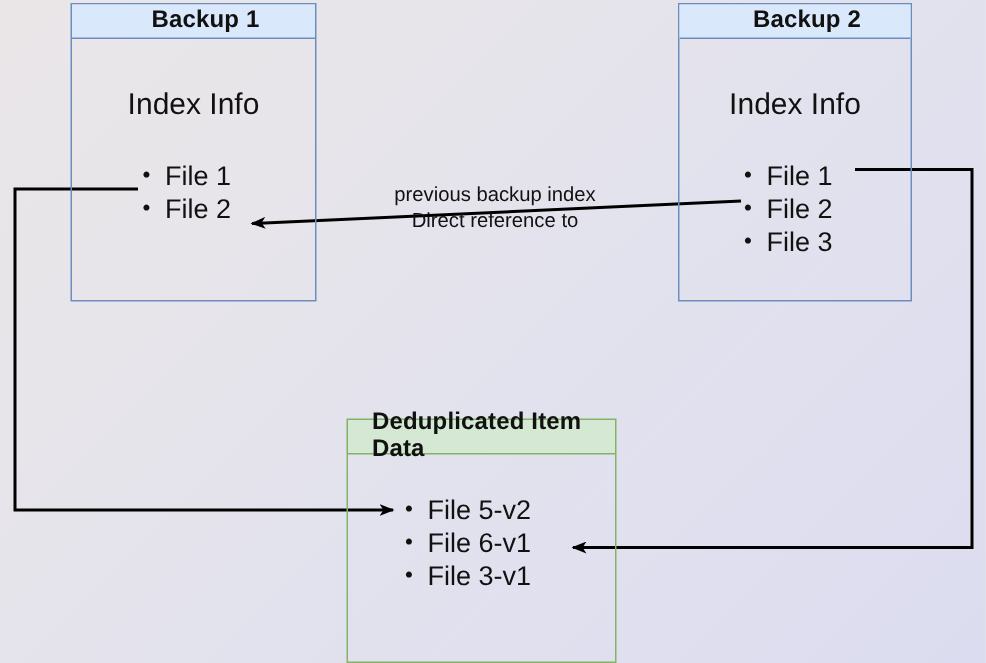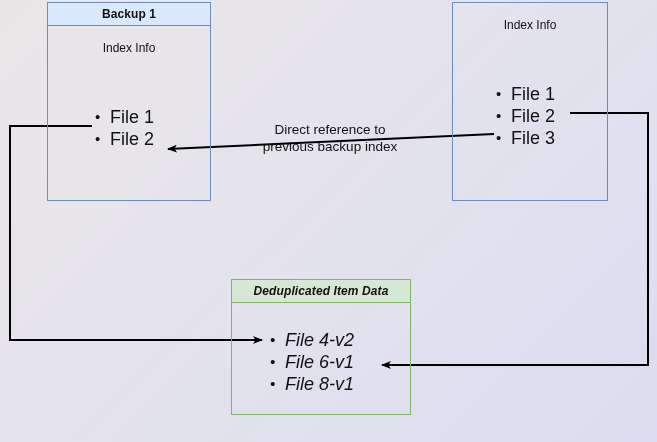--- a/index.html
+++ b/index.html
@@ -39,40 +39,41 @@
     border-color: #82b366;
   }
   .node-header {
     box-sizing: border-box;
     height: 23px;
     border-bottom: 1px solid #6c8ebf;
     background: #dae8fc;
     display: flex;
     align-items: center;
     justify-content: center;
-    font-size: 12px;
+    font-size: 16px;
     font-weight: bold;
     color: #111111;
     letter-spacing: 0.1px;
+    padding-left: 16px;
   }
   .node-header.green {
     border-bottom-color: #82b366;
     background: #d5e8d4;
   }
   .node-body {
     position: relative;
     height: calc(100% - 23px);
   }
   .index-title {
     position: absolute;
     left: 0;
     right: 0;
-    top: 15px;
+    top: 33px;
     text-align: center;
-    font-size: 12px;
+    font-size: 20px;
     color: #111111;
   }
   .bullet-list {
     position: absolute;
     margin: 0;
     padding: 0;
     list-style: none;
   }
   .bullet-list li {
     font-size: 18px;
@@ -87,21 +88,21 @@
     position: absolute;
     left: 0;
     top: 0;
     font-size: 15px;
     line-height: 22px;
     color: #111111;
   }
   
   #box-backup1 { left: 47px; top: 2px; width: 164px; height: 199px; }
   #box-backup2 { left: 452px; top: 2px; width: 156px; height: 199px; }
-  #box-dedup   { left: 231px; top: 279px; width: 180px; height: 136px; font-style: italic; }
+  #box-dedup   { left: 231px; top: 279px; width: 180px; height: 163px; }
 
   #list-backup1 { left: 47px; top: 80px; }
   #list-backup2 { left: 43px; top: 80px; }
   #list-dedup   { left: 38px; top: 26px; }
 
   
   #caption {
     position: absolute;
     left: 245px;
     top: 121px;
@@ -143,39 +144,40 @@
     <div class="node-body">
       <div class="index-title">Index Info</div>
       <ul class="bullet-list" id="list-backup1">
         <li>File 1</li>
         <li>File 2</li>
       </ul>
     </div>
   </div>
 
   <div class="node-box" id="box-backup2">
+    <div class="node-header">Backup 2</div>
     <div class="node-body">
       <div class="index-title">Index Info</div>
       <ul class="bullet-list" id="list-backup2">
         <li>File 1</li>
         <li>File 2</li>
         <li>File 3</li>
       </ul>
     </div>
   </div>
 
   <div class="node-box green" id="box-dedup">
     <div class="node-header green">Deduplicated Item Data</div>
     <div class="node-body">
       <ul class="bullet-list" id="list-dedup">
-        <li>File 4-v2</li>
+        <li>File 5-v2</li>
         <li>File 6-v1</li>
-        <li>File 8-v1</li>
+        <li>File 3-v1</li>
       </ul>
     </div>
   </div>
 
   <div id="caption">
+    <span class="caption-line">previous backup index</span>
     <span class="caption-line">Direct reference to</span>
-    <span class="caption-line">previous backup index</span>
   </div>
 
 </div>
 
 </body></html>

